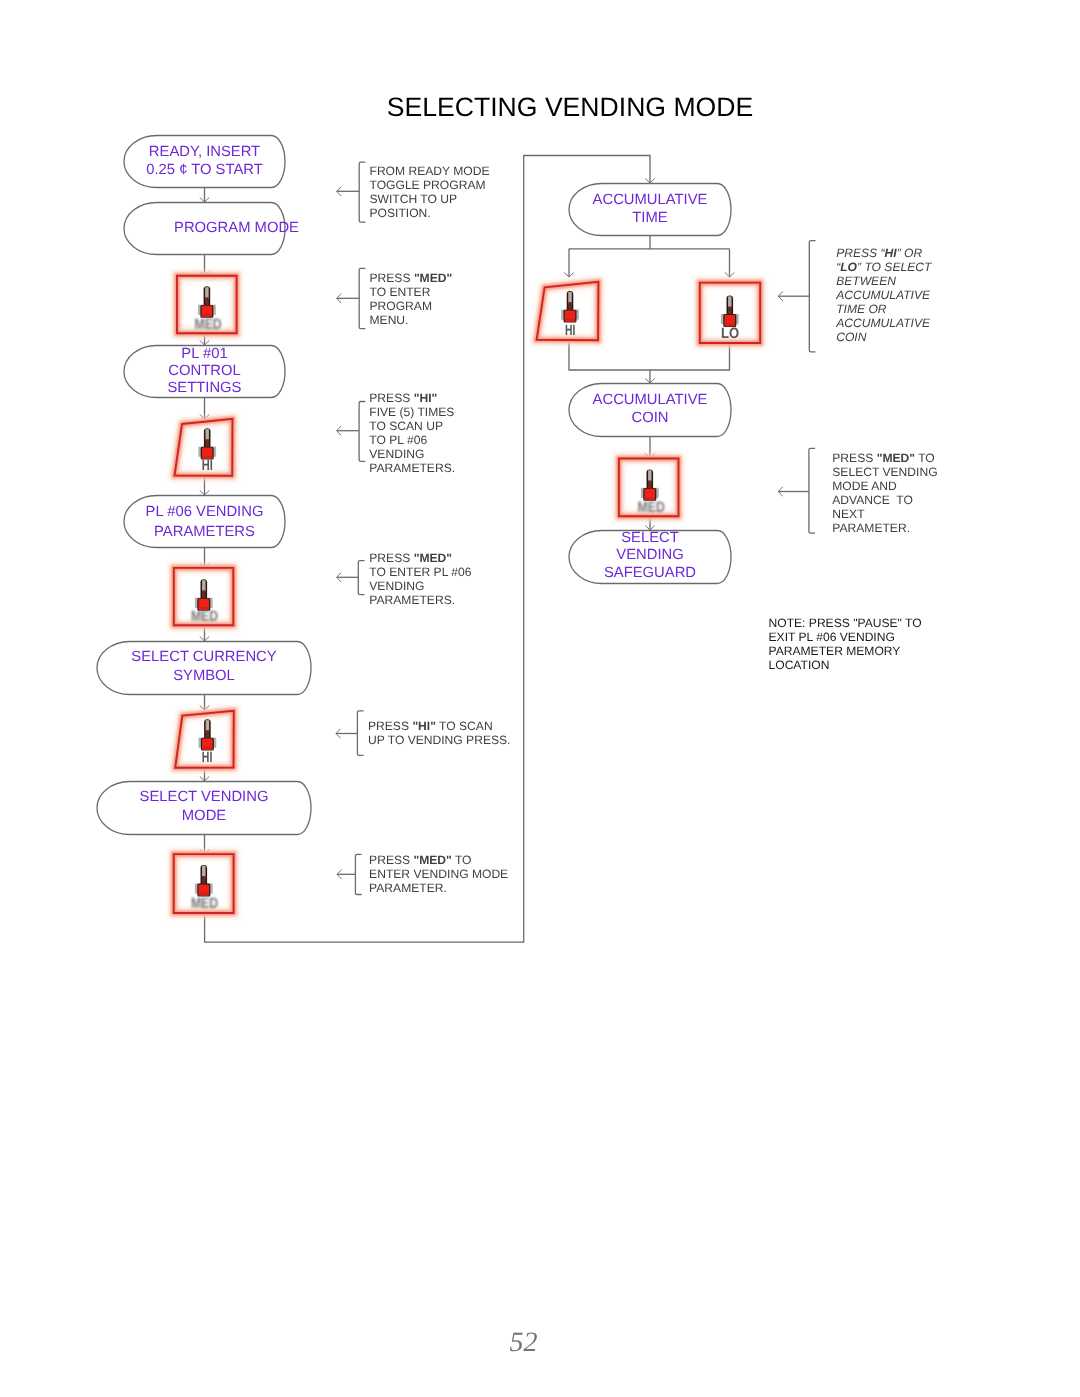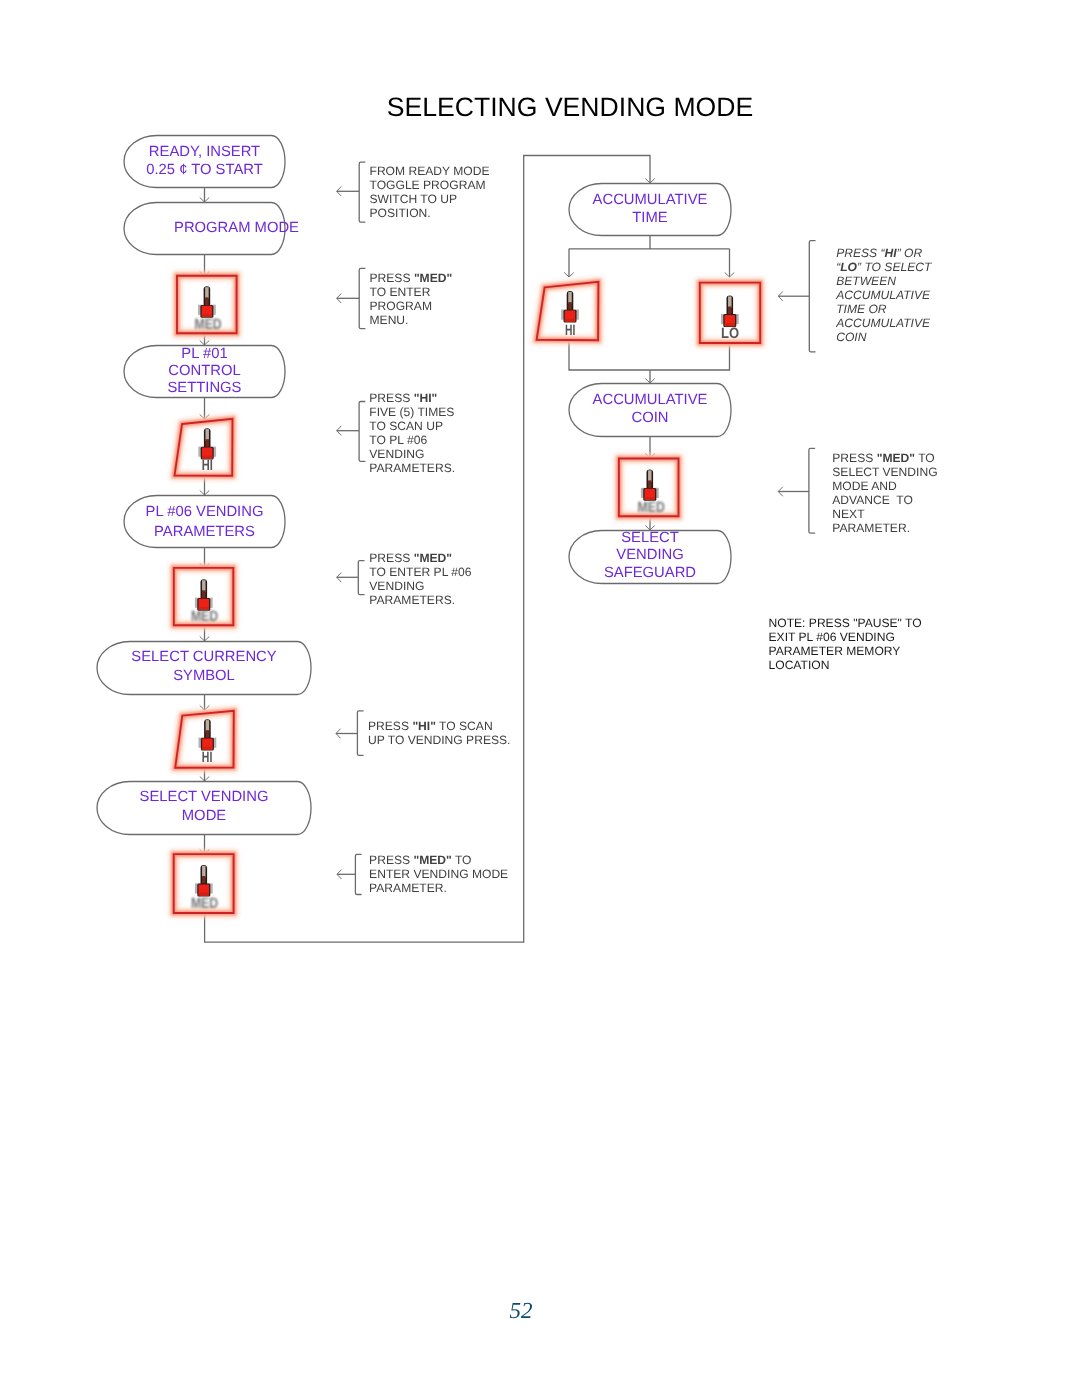--- a/index.html
+++ b/index.html
@@ -4,22 +4,22 @@
 <title>Selecting Vending Mode</title>
 <style>
 html,body{margin:0;padding:0;background:#ffffff;}
 body{width:1080px;height:1397px;position:relative;overflow:hidden;
      font-family:"Liberation Sans",sans-serif;color:#1a1a1a;
      -webkit-font-smoothing:antialiased;text-rendering:geometricPrecision;}
 #page{position:absolute;left:0;top:0;width:1080px;height:1397px;opacity:0.999;}
 svg.lay{position:absolute;left:0;top:0;width:1080px;height:1397px;}
 .title{position:absolute;top:94px;left:0;width:1140px;text-align:center;
        font-size:26.6px;line-height:26.6px;color:#000;white-space:nowrap;}
-.pageno{position:absolute;left:509.6px;top:1299px;width:60px;text-align:left;
-        font-family:"Liberation Serif",serif;font-style:italic;font-size:23px;line-height:23px;color:#0c4a6e;}
+.pageno{position:absolute;left:509.6px;top:1331px;width:60px;text-align:left;
+        font-family:"Liberation Serif",serif;font-style:italic;font-size:28px;line-height:23px;color:#737373;}
 .term{position:absolute;}
 .term .tt{position:absolute;left:0;width:100%;text-align:center;
           font-size:14.8px;line-height:19.4px;color:#6d28d9;}
 .callout{position:absolute;font-size:12.1px;line-height:14.05px;white-space:pre;color:#404040;}
 .callout b{font-weight:bold;}
 .note{position:absolute;font-size:12.1px;line-height:14.05px;white-space:pre;color:#1a1a1a;}
 
 </style>
 </head>
 <body>

